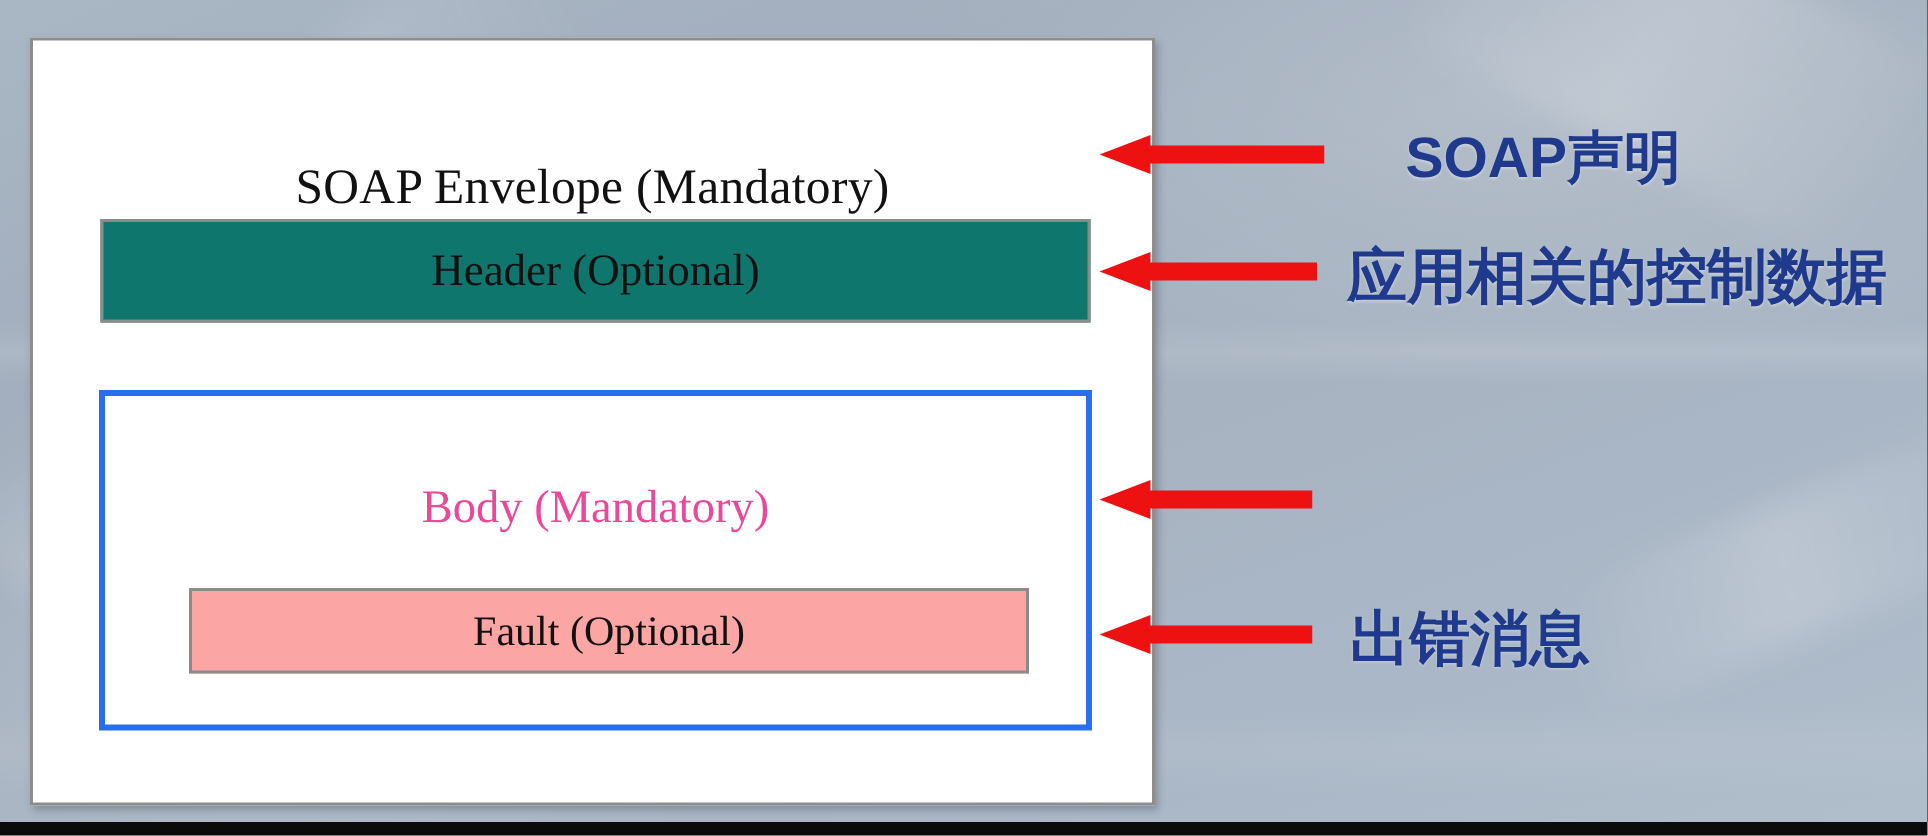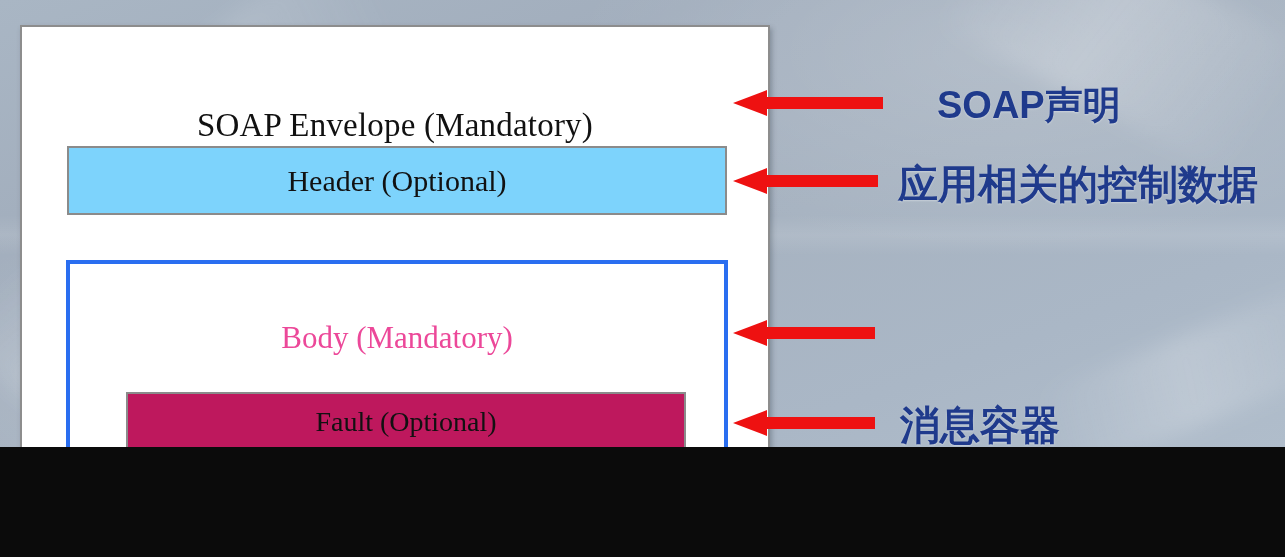--- a/index.html
+++ b/index.html
@@ -3,21 +3,21 @@
 <meta charset="utf-8">
 <style>
   html, body {
     margin: 0;
     padding: 0;
     background: #0b0b0b;
   }
   #slide {
     position: relative;
     width: 1285px;
-    height: 447px;
+    height: 548px;
     overflow: hidden;
     font-family: "Liberation Sans", sans-serif;
     background:
       radial-gradient(ellipse 700px 320px at 78% 12%, rgba(255,255,255,0.16), rgba(255,255,255,0) 62%),
       radial-gradient(ellipse 520px 260px at 14% 84%, rgba(255,255,255,0.12), rgba(255,255,255,0) 65%),
       linear-gradient(160deg, #a9b6c4 0%, #a2aebd 28%, #a7b3c1 55%, #aab7c6 78%, #b0bdcb 100%);
   }
   
   .bg-streak {
     position: absolute;
@@ -66,21 +66,21 @@
   }
   
   #header-box {
     position: absolute;
     left: 45px;
     top: 119px;
     width: 660px;
     height: 69px;
     border: 2px solid #8b8b8b;
     box-sizing: border-box;
-    background: #7dd3fc;
+    background: #0f766e;
   }
   #header-label {
     position: absolute;
     left: 0; right: 0;
     top: 16px;
     text-align: center;
     font-family: "Liberation Serif", "DejaVu Serif", serif;
     font-size: 30px;
     color: #111111;
     white-space: nowrap;
@@ -108,21 +108,21 @@
   }
   
   #fault-box {
     position: absolute;
     left: 56px;
     top: 128px;
     width: 560px;
     height: 57px;
     border: 2px solid #8b8b8b;
     box-sizing: border-box;
-    background: #be185d;
+    background: #fca5a5;
   }
   #fault-label {
     position: absolute;
     left: 0; right: 0;
     top: 12px;
     text-align: center;
     font-family: "Liberation Serif", "DejaVu Serif", serif;
     font-size: 28px;
     color: #111111;
     white-space: nowrap;
@@ -201,15 +201,15 @@
     <svg width="142" height="26" viewBox="0 0 142 26">
       <polygon points="0,13 34,0 34,7 142,7 142,19 34,19 34,26" fill="#ee1111"></polygon>
     </svg>
   </div>
 
   <div class="annotation" id="ann-0">SOAP声明</div>
 
   <div class="annotation" id="ann-1">应用相关的控制数据</div>
 
 
-  <div class="annotation" id="ann-3">消息容器</div>
+  <div class="annotation" id="ann-3">出错消息</div>
 
 </div>
 
 </body></html>

